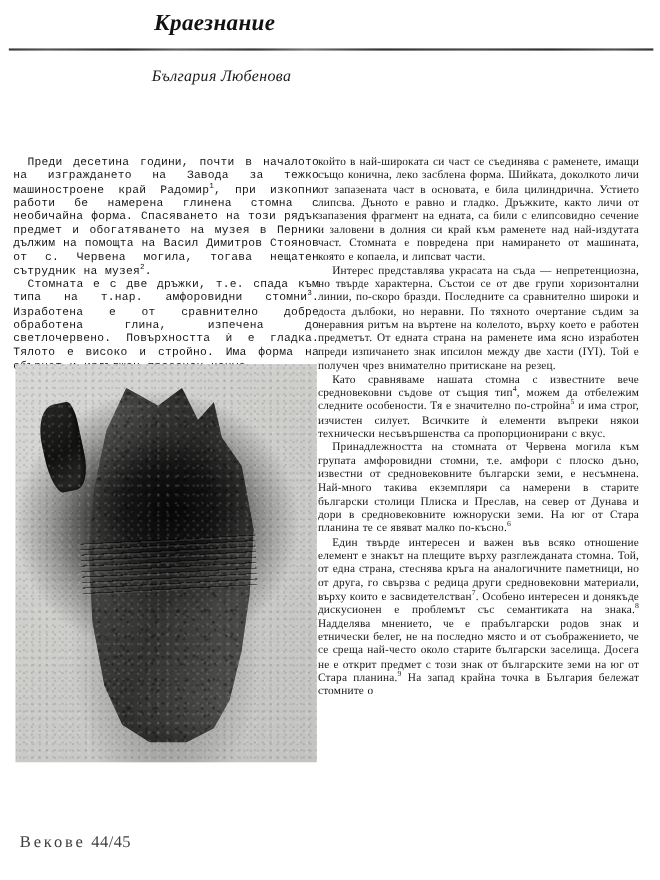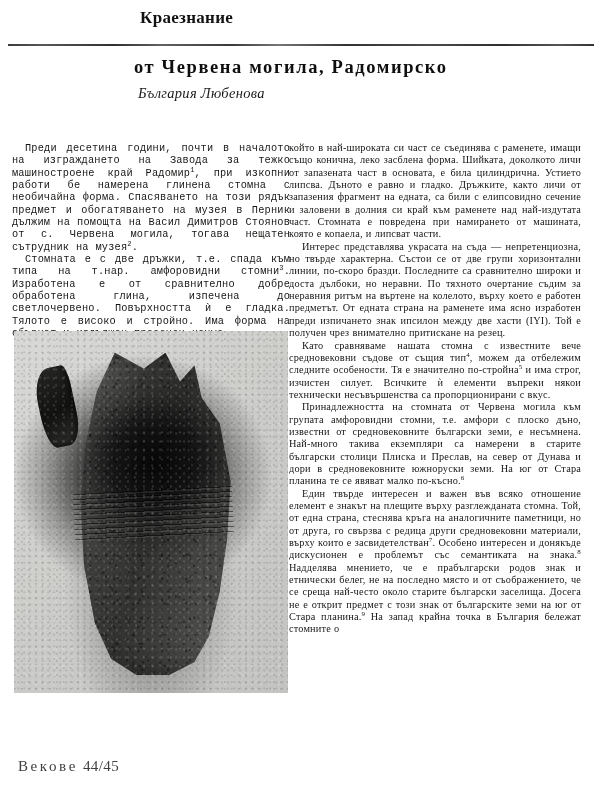--- a/index.html
+++ b/index.html
@@ -16,22 +16,23 @@
     font-family: "Liberation Serif", "DejaVu Serif", serif;
     color: #1a1a1a;
     filter: contrast(1.02);
   }
   
   .rubric {
     position: absolute;
     left: 140px;
     top: 8px;
     font-family: "Liberation Serif", "DejaVu Serif", serif;
+    font-style: italic;
     font-weight: bold;
-    font-size: 17px;
+    font-size: 21px;
     letter-spacing: 0.3px;
     color: #141414;
   }
   .head-rule {
     position: absolute;
     left: 8px;
     top: 44px;
     width: 586px;
     height: 2px;
     background: linear-gradient(
@@ -193,21 +194,20 @@
 </head>
 <body>
 
 <div class="page">
 
   <div class="rubric">Краезнание</div>
 
   <div class="head-rule"></div>
 
   <div class="title-block">
-    <div class="title-line l2">от Червена могила, Радомирско</div>
     <div class="author">България Любенова</div>
   </div>
 
   <div class="col col-left">
     <p>Преди десетина години, почти в началото на изграждането на Завода за тежко машиностроене край Радомир<sup>1</sup>, при изкопни работи бе намерена глинена стомна с необичайна форма. Спасяването на този рядък предмет и обогатяването на музея в Перник дължим на помощта на Васил Димитров Стоянов от с. Червена могила, тогава нещатен сътрудник на музея<sup>2</sup>.</p>
     <p>Стомната е с две дръжки, т.е. спада към типа на т.нар. амфоровидни стомни<sup>3</sup>. Изработена е от сравнително добре обработена глина, изпечена до светлочервено. Повърхността ѝ е гладка. Тялото е високо и стройно. Има форма на обърнат и издължен пресечен конус,</p>
   </div>
 
   <div class="col col-right">
     <p class="noind">който в най-широката си част се съединява с раменете, имащи също конична, леко засблена форма. Шийката, доколкото личи от запазената част в основата, е била цилиндрична. Устието липсва. Дъното е равно и гладко. Дръжките, както личи от запазения фрагмент на едната, са били с елипсовидно сечение и заловени в долния си край към раменете над най-издутата част. Стомната е повредена при намирането от машината, която е копаела, и липсват части.</p>

